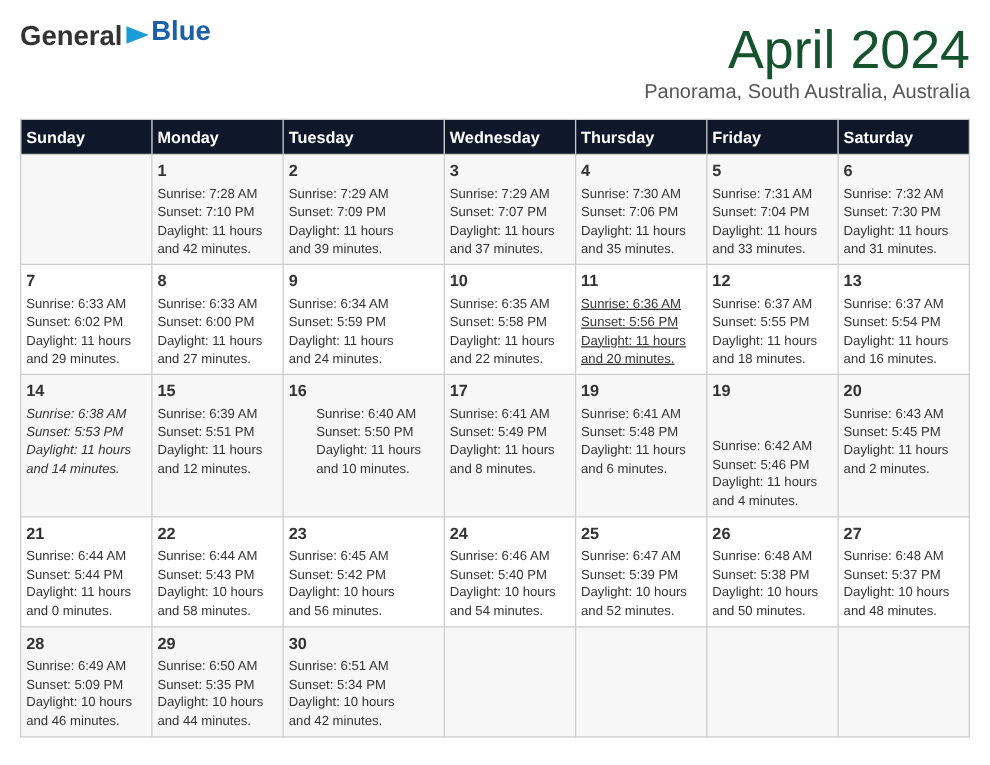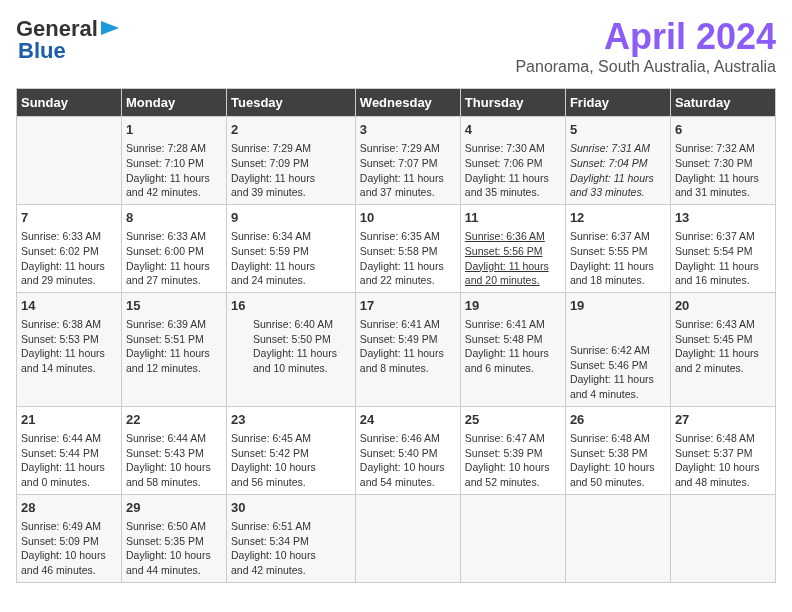--- a/index.html
+++ b/index.html
@@ -11,48 +11,48 @@
       padding: 16px;
     }
     .header {
       display: flex;
       justify-content: space-between;
       align-items: flex-start;
       margin-bottom: 12px;
     }
     .logo {
       display: flex;
-      flex-direction: column;
+      flex-direction: row;
       align-items: flex-start;
       text-align: right;
     }
     .logo-line {
       display: flex;
       align-items: center;
     }
     .title-block {
       text-align: right;
     }
     .title-block h1 {
-      font-size: 36px;
-      font-weight: bold;
-      color: #8b5cf6;
+      font-size: 43px;
+      font-weight: normal;
+      color: #14532d;
     }
     .title-block h2 {
       font-size: 16px;
       color: #555;
       font-weight: normal;
     }
     table {
       width: 100%;
       border-collapse: collapse;
       font-size: 11px;
     }
     thead tr th {
-      background-color: #404040;
+      background-color: #0f172a;
       color: #fff;
       padding: 6px 4px;
       text-align: left;
       font-size: 13px;
       font-weight: bold;
       border: 1px solid #ccc;
     }
     tbody tr td {
       border: 1px solid #ccc;
       padding: 4px;
@@ -138,21 +138,21 @@
         </td>
         <td>
           <div class="day-num">4</div>
           <div class="cell-content" style="white-space: pre-line;">Sunrise: 7:30 AM
 Sunset: 7:06 PM
 Daylight: 11 hours
 and 35 minutes.</div>
         </td>
         <td>
           <div class="day-num">5</div>
-          <div class="cell-content" style="white-space: pre-line; font-style: italic;">Sunrise: 7:31 AM
+          <div class="cell-content" style="white-space: pre-line;">Sunrise: 7:31 AM
 Sunset: 7:04 PM
 Daylight: 11 hours
 and 33 minutes.</div>
         </td>
         <td>
           <div class="day-num">6</div>
           <div class="cell-content" style="white-space: pre-line;">Sunrise: 7:32 AM
 Sunset: 7:30 PM
 Daylight: 11 hours
 and 31 minutes.</div>
@@ -205,21 +205,21 @@
           <div class="day-num">13</div>
           <div class="cell-content" style="white-space: pre-line;">Sunrise: 6:37 AM
 Sunset: 5:54 PM
 Daylight: 11 hours
 and 16 minutes.</div>
         </td>
       </tr>
       <tr>
         <td>
           <div class="day-num">14</div>
-          <div class="cell-content" style="white-space: pre-line;">Sunrise: 6:38 AM
+          <div class="cell-content" style="white-space: pre-line; font-style: italic;">Sunrise: 6:38 AM
 Sunset: 5:53 PM
 Daylight: 11 hours
 and 14 minutes.</div>
         </td>
         <td>
           <div class="day-num">15</div>
           <div class="cell-content" style="white-space: pre-line;">Sunrise: 6:39 AM
 Sunset: 5:51 PM
 Daylight: 11 hours
 and 12 minutes.</div>

